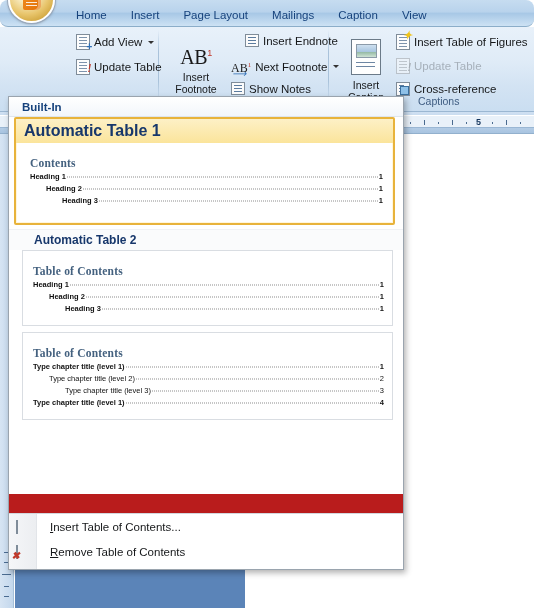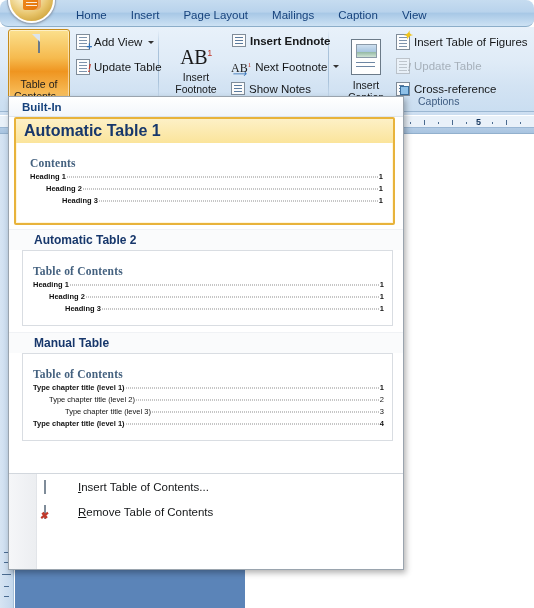--- a/index.html
+++ b/index.html
@@ -405,24 +405,23 @@
   .toc-line .pg { font-weight: bold; }
   .toc-line.l2 { padding-left: 16px; }
   .toc-line.l3 { padding-left: 32px; }
   .toc-line.reg .t { font-weight: normal; }
   .toc-line.reg .pg { font-weight: normal; }
 
   
   .menu-cmds {
     position: absolute;
     left: 0; right: 0; bottom: 0;
-    height: 96px;
+    height: 56px;
     background: #ffffff;
     border-top: 1px solid #d2d7dd;
-    padding-left: 28px;
   }
   .menu-gutter {
     position: absolute;
     left: 0; top: 0; bottom: 0; width: 28px;
     background: linear-gradient(to right, #f5f6f8 0%, #eceef1 100%);
     border-right: 1px solid #e2e5e9;
   }
   .menu-row {
     position: relative;
     height: 25px;
@@ -473,29 +472,20 @@
     </div>
     <div class="page-sel" style="top:416px"></div>
     <div class="page-sel-top" style="top:414px"></div>
   </div>
 
   <div class="ribbon-body">
 
     <div class="grp-sep" style="left:158px"></div>
     <div class="grp-sep" style="left:328px"></div>
 
-    <div class="toc-button">
-      <span class="bigicon">
-        <span class="docicon big"></span>
-      </span>
-      <span class="lbl">
-        <span>Table of</span><br>
-        <span>Contents</span><span class="caret-d"></span>
-      </span>
-    </div>
 
     <div class="ribbon-item" style="left:76px; top:7px;">
       <span class="docicon">
           <i class="badge-plus">+</i>
         </span>
       <span>Add View</span>
       <span class="caret-d"></span>
     </div>
 
     <div class="ribbon-item" style="left:76px; top:32px;">
@@ -506,21 +496,21 @@
     </div>
 
     <div class="ribbon-big" style="left:168px; top:16px;">
       <span class="ab-icon">AB<sup>1</sup></span>
       <div style="margin-top:4px;">
         <span>Insert</span><br>
         <span>Footnote</span>
       </div>
     </div>
 
-    <div class="ribbon-item" style="left:232px; top:7px;font-weight:bold;">
+    <div class="ribbon-item" style="left:245px; top:7px;">
       <span class="notes-icon"></span>
       <span>Insert Endnote</span>
     </div>
 
     <div class="ribbon-item" style="left:231px; top:31px;">
       <span class="ab-sm">AB<sup>1</sup><i class="arrow-r">⟶</i></span>
       <span>Next Footnote</span>
       <span class="caret-d"></span>
     </div>
 
@@ -621,21 +611,20 @@
           </div>
           <div class="toc-line l3">
             <span class="t">Heading 3</span>
               <span class="lead"></span>
               <span class="pg">1</span>
           </div>
         </div>
       </div>
 
       <div class="gal-item">
-        <div class="gal-group-title" style="margin:0 -10px 0 -13px;">Manual Table</div>
         <div class="preview">
           <div class="prev-title">Table of Contents</div>
           <div class="toc-line">
             <span class="t">Type chapter title (level 1)</span>
               <span class="lead"></span>
               <span class="pg">1</span>
           </div>
           <div class="toc-line l2 reg">
             <span class="t">Type chapter title (level 2)</span>
               <span class="lead"></span>

